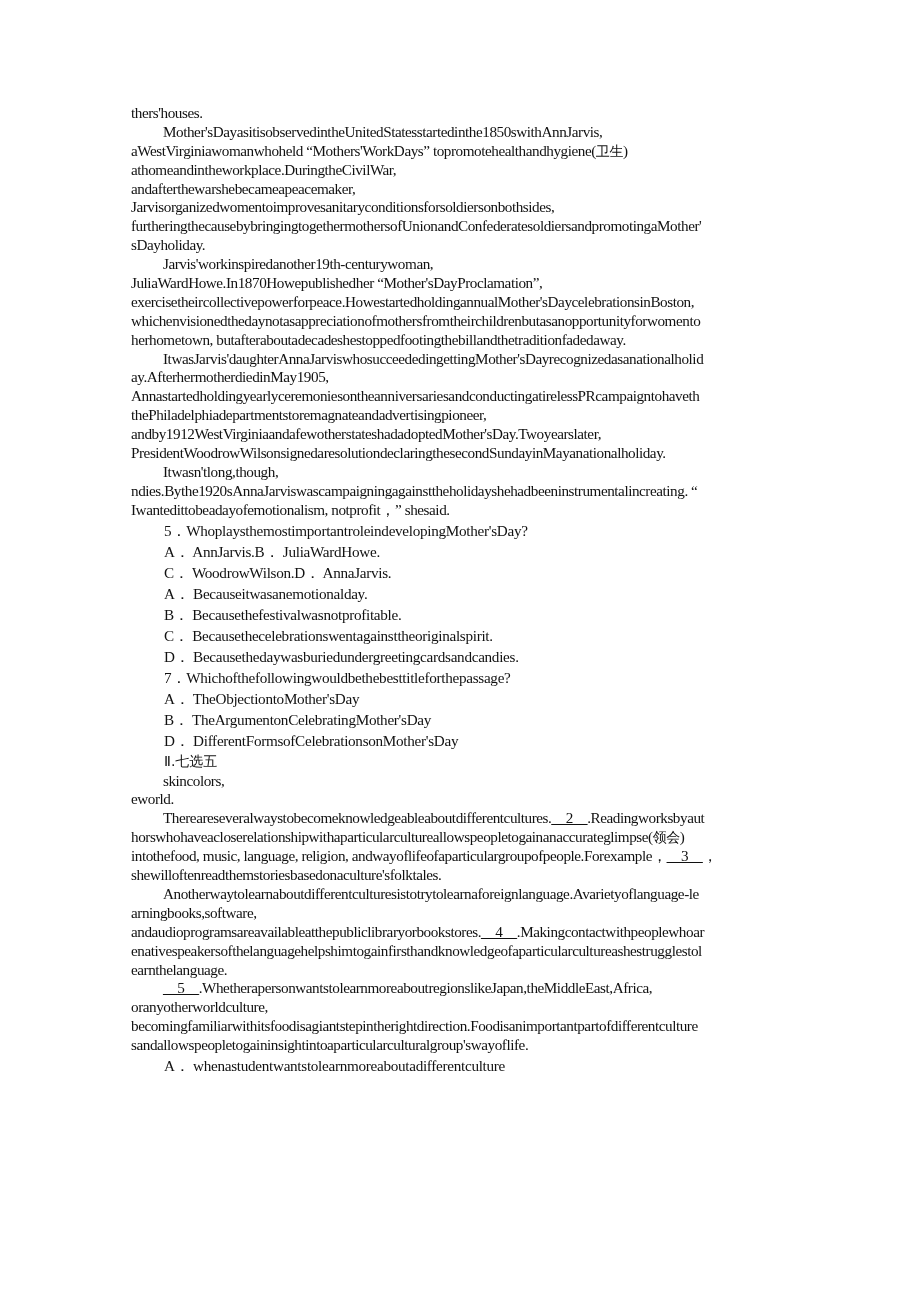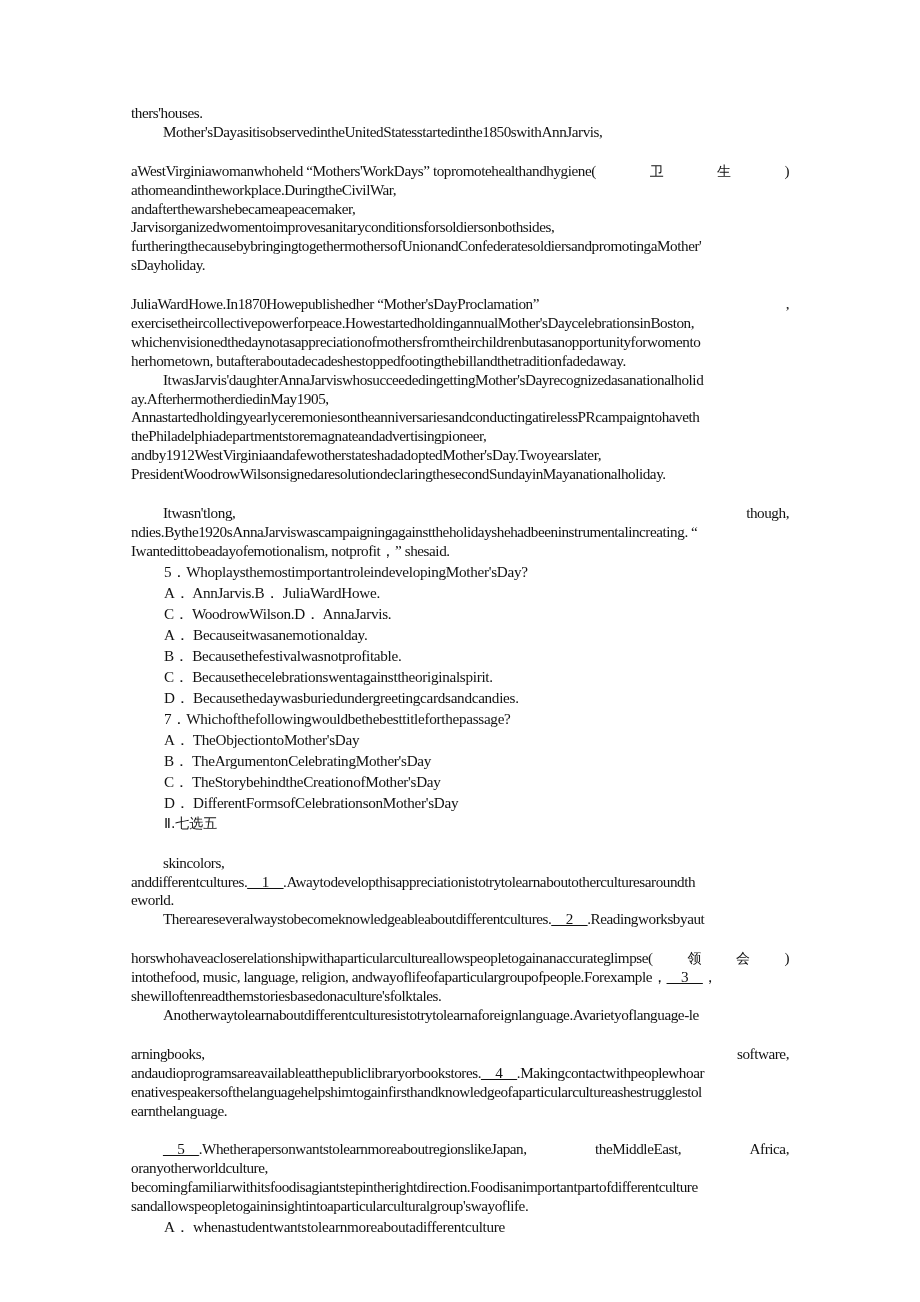--- a/index.html
+++ b/index.html
@@ -25,24 +25,23 @@
       letter-spacing: -0.45px;
     }
     .line {
       display: block;
       white-space: nowrap;
       height: 18.9px;
       overflow: visible;
     }
     .justify {
       display: flex;
-      justify-content: space-between;
+      justify-content: flex-start;
       white-space: nowrap;
       height: 18.9px;
-      margin-top: 20px;
     }
     .indent { padding-left: 32px; }
     .q-line {
       display: block;
       white-space: nowrap;
       height: 21px;
       line-height: 21px;
       letter-spacing: -0.3px;
       padding-left: 33px;
     }
@@ -69,20 +68,21 @@
       <span>aWestVirginiawomanwhoheld “Mothers'WorkDays” topromotehealthandhygiene(</span>
       <span class="cjk">卫</span>
       <span class="cjk">生</span>
       <span>)</span>
     </span>
     <span class="line">athomeandintheworkplace.DuringtheCivilWar,</span>
     <span class="line">andafterthewarshebecameapeacemaker,</span>
     <span class="line">Jarvisorganizedwomentoimprovesanitaryconditionsforsoldiersonbothsides,</span>
     <span class="line">furtheringthecausebybringingtogethermothersofUnionandConfederatesoldiersandpromotingaMother'</span>
     <span class="line">sDayholiday.</span>
+    <span class="line indent">Jarvis'workinspiredanother19th-centurywoman,</span>
     <span class="justify">
       <span>JuliaWardHowe.In1870Howepublishedher “Mother'sDayProclamation”</span>
       <span>,</span>
     </span>
     <span class="line">exercisetheircollectivepowerforpeace.HowestartedholdingannualMother'sDaycelebrationsinBoston,</span>
     <span class="line">whichenvisionedthedaynotasappreciationofmothersfromtheirchildrenbutasanopportunityforwomento</span>
     <span class="line">herhometown, butafteraboutadecadeshestoppedfootingthebillandthetraditionfadedaway.</span>
     <span class="line indent">ItwasJarvis'daughterAnnaJarviswhosucceededingettingMother'sDayrecognizedasanationalholid</span>
     <span class="line">ay.AfterhermotherdiedinMay1905,</span>
     <span class="line">AnnastartedholdingyearlyceremoniesontheanniversariesandconductingatirelessPRcampaigntohaveth</span>
@@ -106,32 +106,30 @@
     <div>
       <span class="q-line">A． Becauseitwasanemotionalday.</span>
       <span class="q-line">B． Becausethefestivalwasnotprofitable.</span>
       <span class="q-line">C． Becausethecelebrationswentagainsttheoriginalspirit.</span>
       <span class="q-line">D． Becausethedaywasburiedundergreetingcardsandcandies.</span>
     </div>
     <div>
       <span class="q-line"><span>7．</span><span>Whichofthefollowingwouldbethebesttitleforthepassage?</span></span>
       <span class="q-line">A． TheObjectiontoMother'sDay</span>
       <span class="q-line">B． TheArgumentonCelebratingMother'sDay</span>
-      <span class="q-line">C． TheStorybehindtheCreationofMother'sDay</span>
       <span class="q-line">D． DifferentFormsofCelebrationsonMother'sDay</span>
     </div>
   </div>
 
   <span class="section-head cjk">Ⅱ.七选五</span>
 
   <div>
     <span class="justify indent">
       <span>skincolors,</span>
     </span>
-    <span class="line"><span>anddifferentcultures.</span><span class="blank">__1__</span><span>.Awaytodevelopthisappreciationistotrytolearnaboutotherculturesaroundth</span></span>
     <span class="line">eworld.</span>
 
     <span class="line indent"><span>Thereareseveralwaystobecomeknowledgeableaboutdifferentcultures.</span><span class="blank">__2__</span><span>.Readingworksbyaut</span></span>
     <span class="justify">
       <span>horswhohaveacloserelationshipwithaparticularcultureallowspeopletogainanaccurateglimpse(</span>
       <span class="cjk">领</span>
       <span class="cjk">会</span>
       <span>)</span>
     </span>
     <span class="line"><span>intothefood, music, language, religion, andwayoflifeofaparticulargroupofpeople.Forexample，</span><span class="blank">__3__</span><span>，</span></span>

